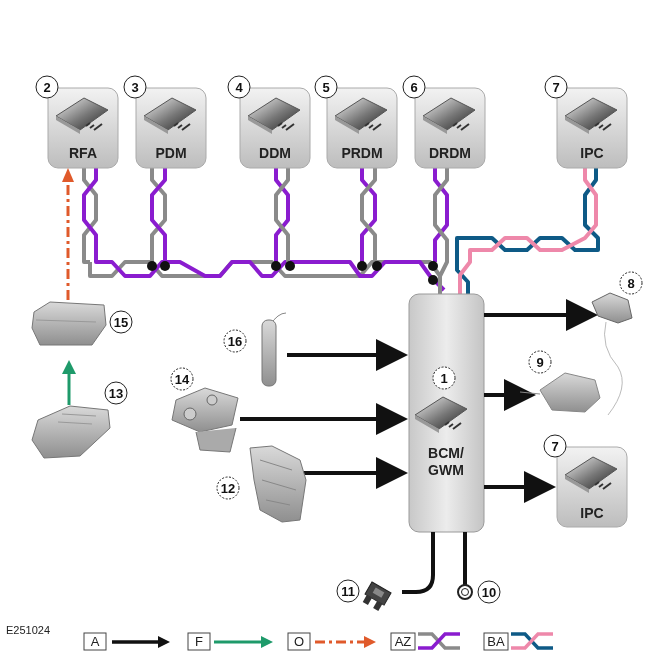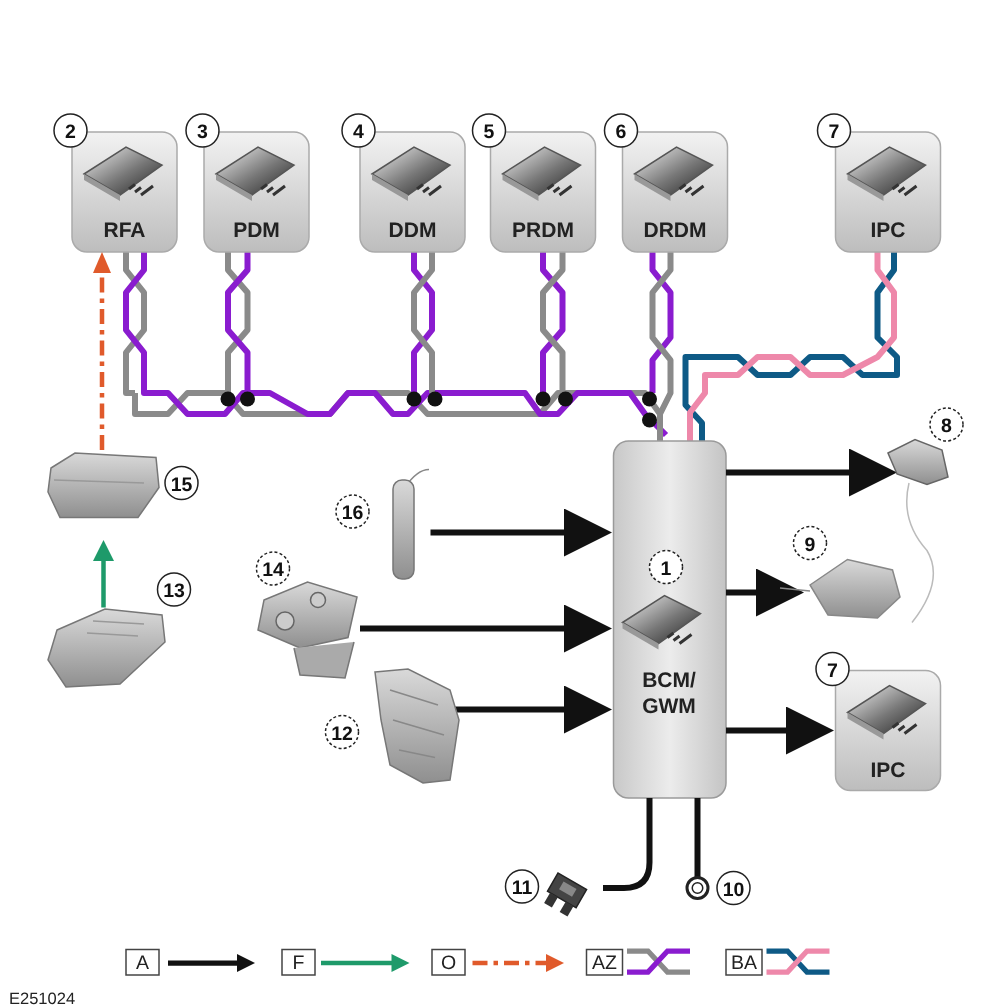--- a/index.html
+++ b/index.html
@@ -1,21 +1,21 @@
 <!DOCTYPE html>
 <html><head>
 <meta charset="utf-8">
 <style>
   html,body{margin:0;padding:0;background:#fff;}
   body{width:672px;height:672px;position:relative;overflow:hidden;font-family:"Liberation Sans",sans-serif;}
   #diagram{position:absolute;left:0;top:0;width:672px;height:672px;}
   .modlabel{font-family:"Liberation Sans",sans-serif;font-weight:bold;font-size:14px;fill:#222;}
   .callout-text{font-family:"Liberation Sans",sans-serif;font-weight:bold;font-size:13px;fill:#111;}
   .legend-text{font-family:"Liberation Sans",sans-serif;font-size:13px;fill:#222;}
-  .ref{position:absolute;left:6px;top:660px;font-family:"Liberation Sans",sans-serif;font-size:11px;color:#222;}
+  .ref{position:absolute;left:6px;top:624px;font-family:"Liberation Sans",sans-serif;font-size:11px;color:#222;}
 </style>
 </head>
 <body>
 
 <svg id="diagram" viewBox="0 0 672 672" xmlns="http://www.w3.org/2000/svg">
   <defs>
     <linearGradient id="modgrad" x1="0" y1="0" x2="0" y2="1">
       <stop offset="0" stop-color="#f2f2f2"></stop>
       <stop offset="1" stop-color="#bdbdbd"></stop>
     </linearGradient>

